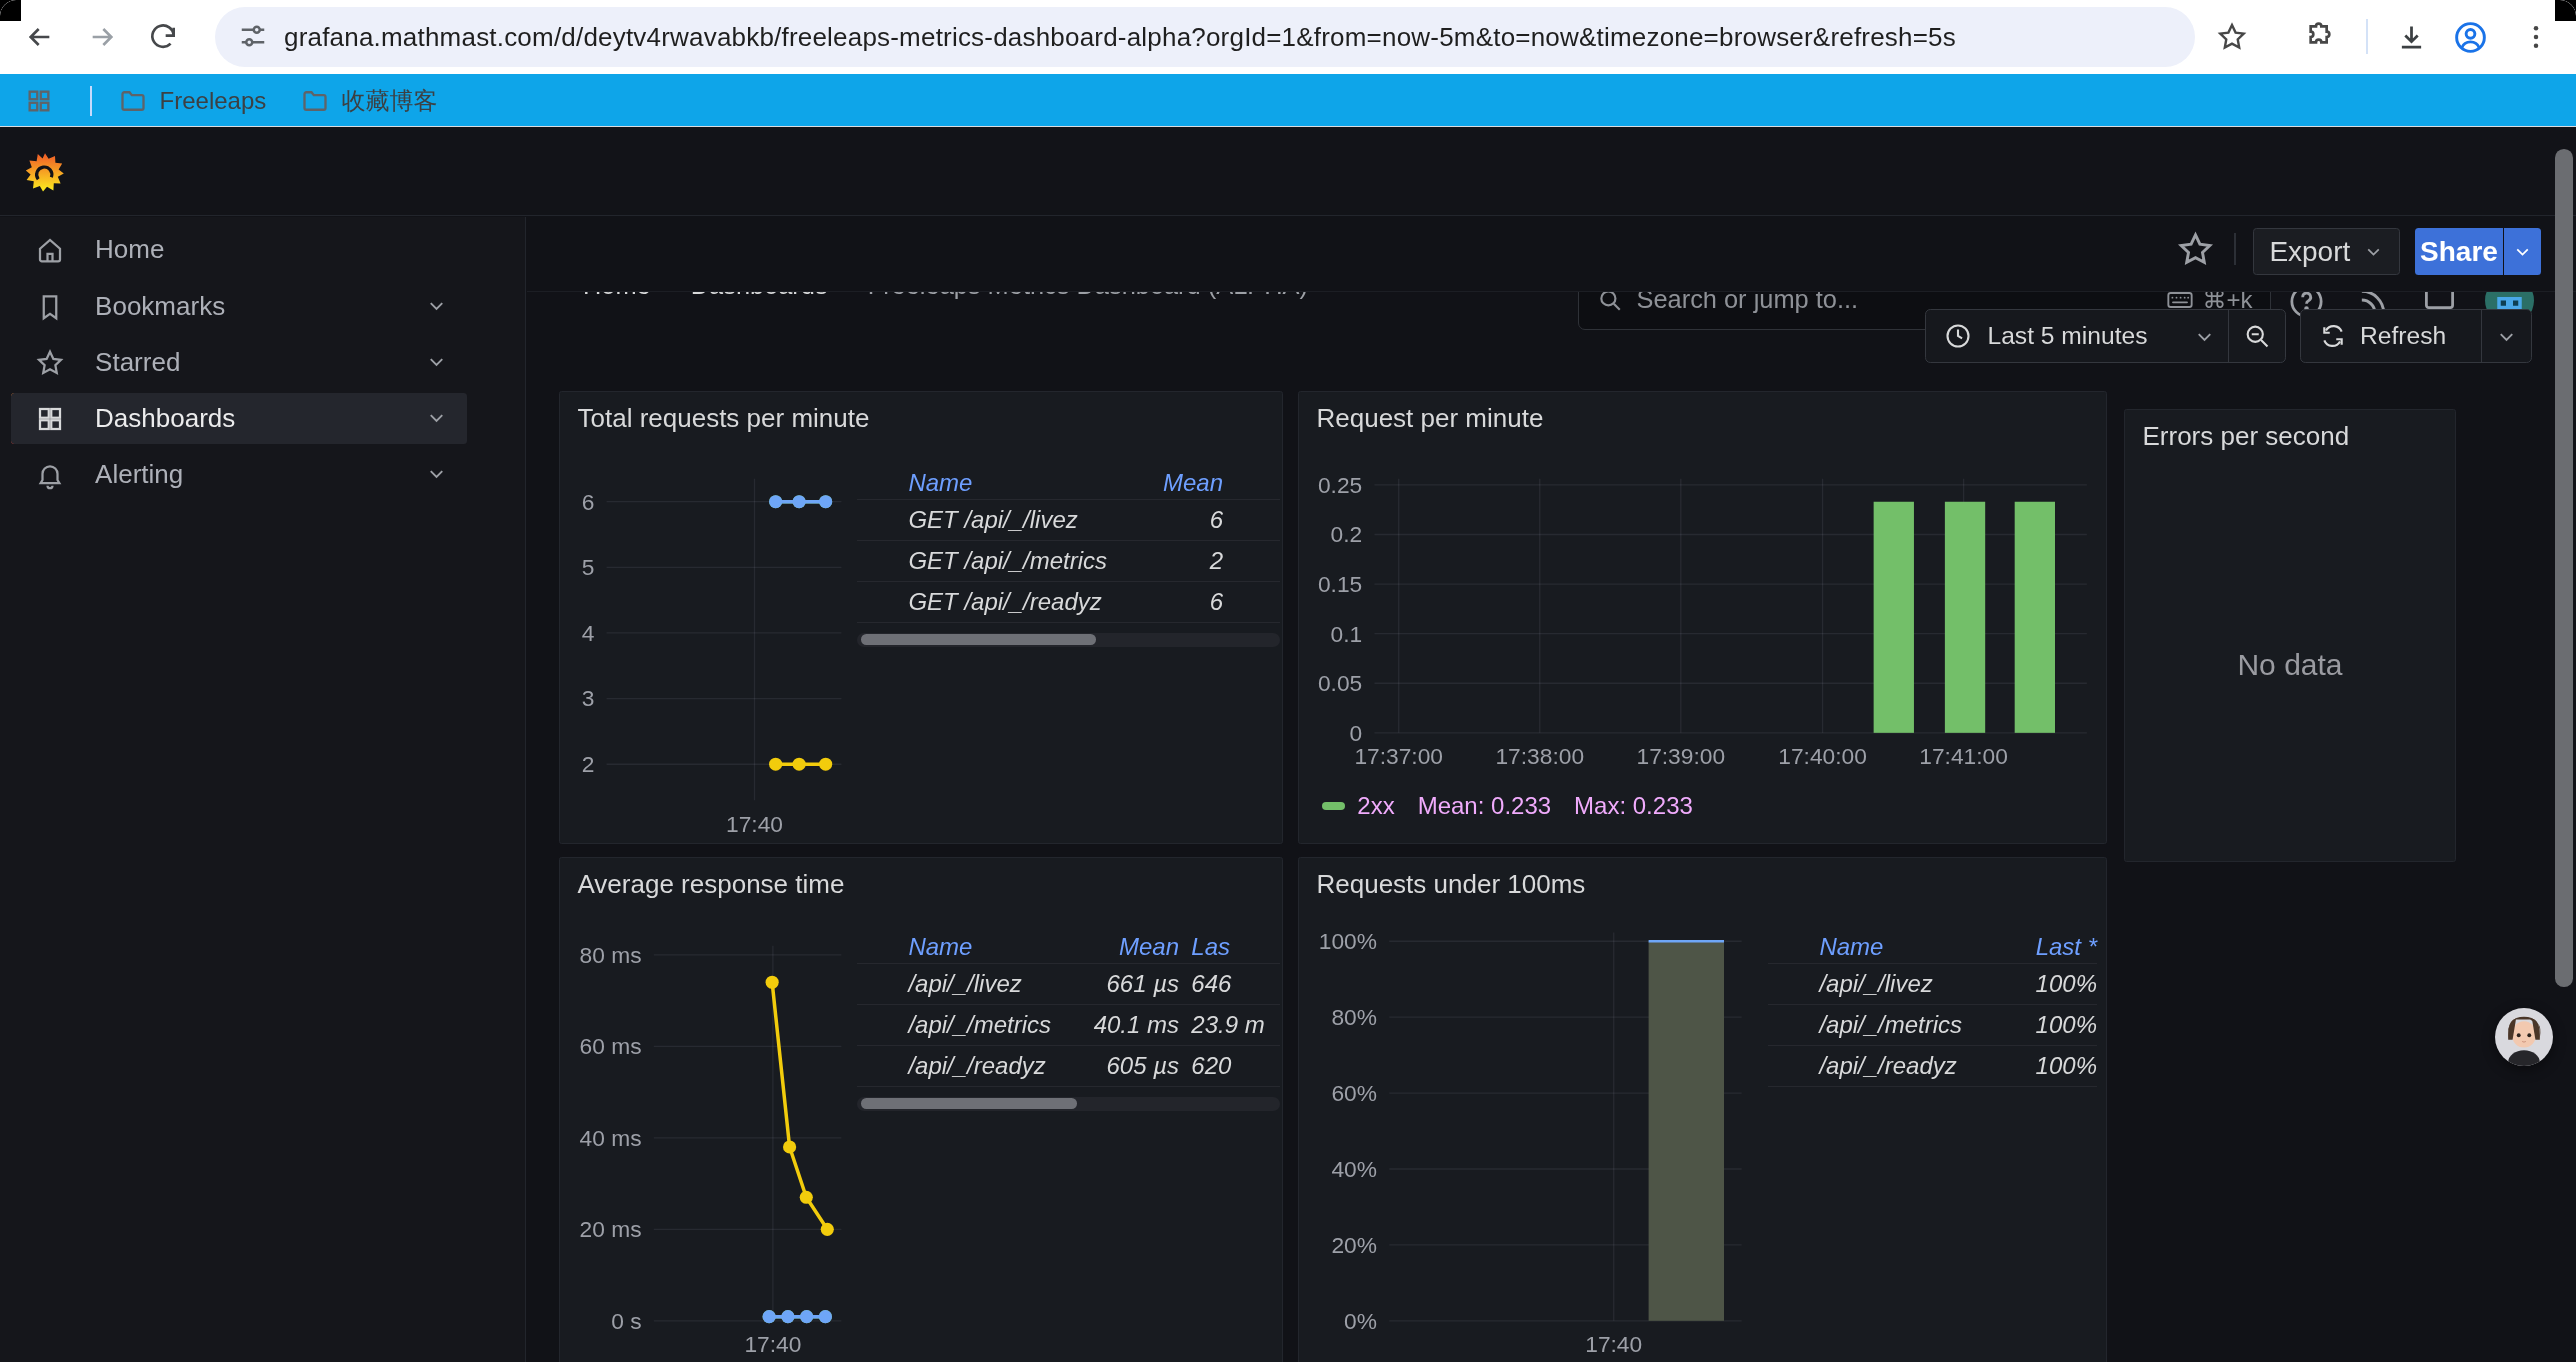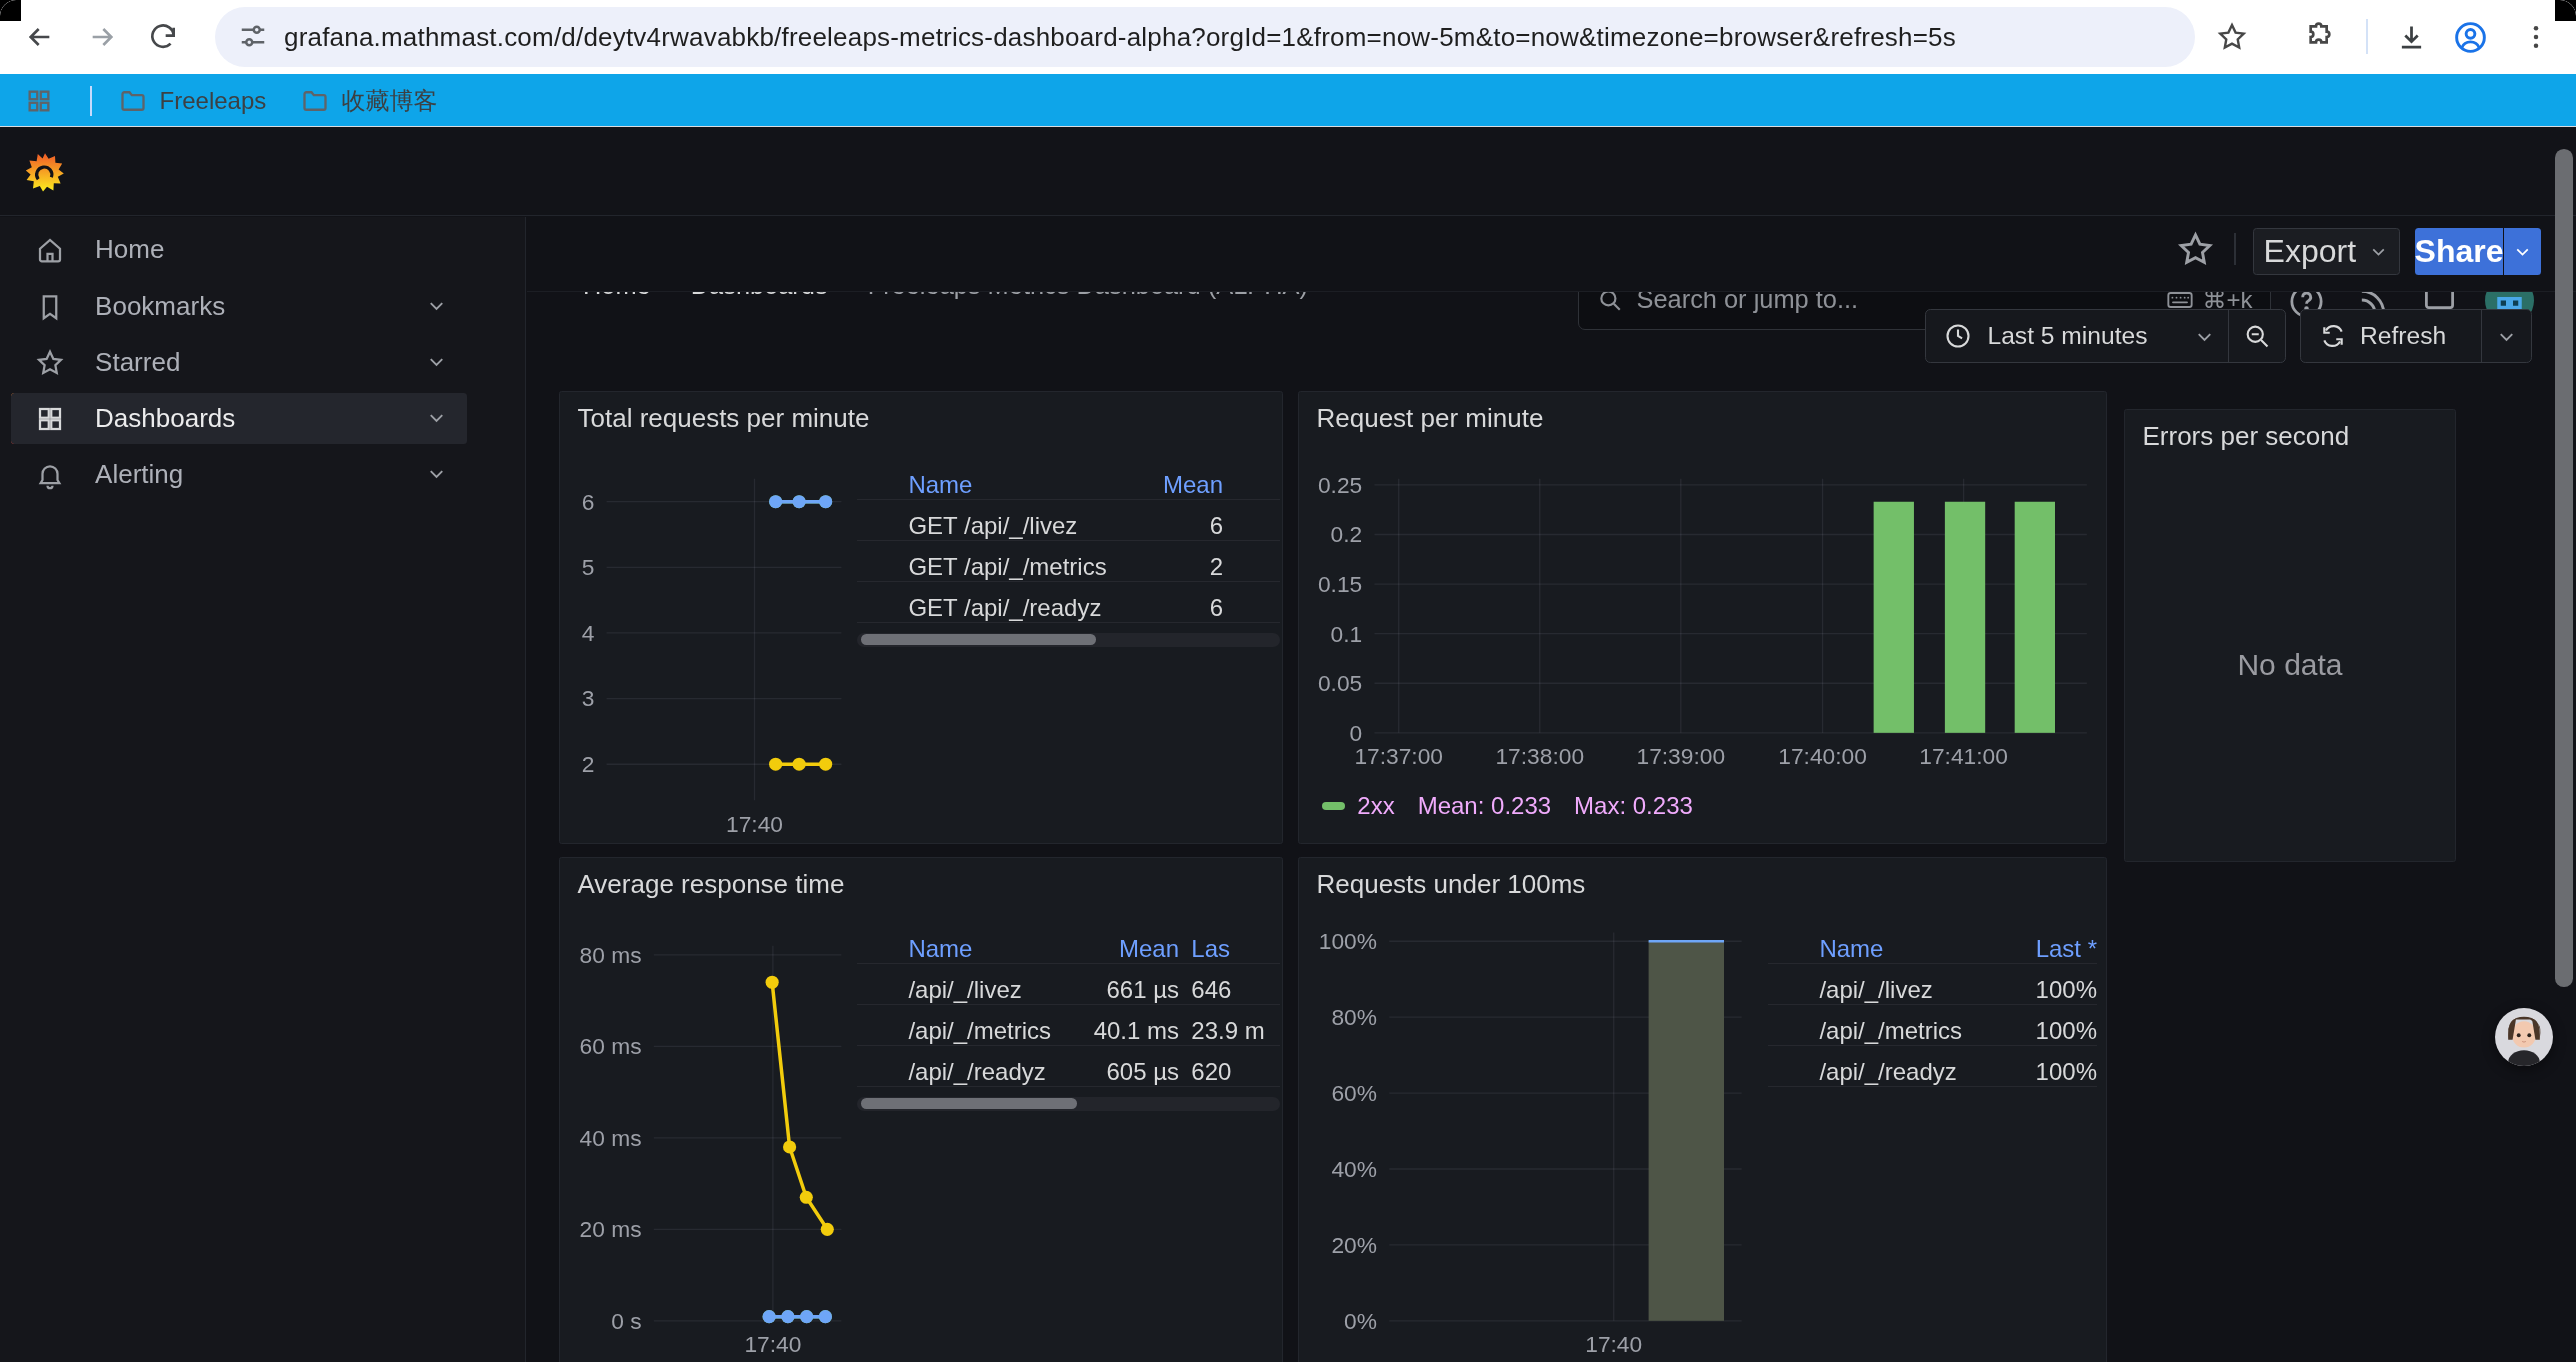--- a/index.html
+++ b/index.html
@@ -31,33 +31,33 @@
 
   .side-item { position:absolute; left:10.5px; width:456px; height:51px; display:flex; align-items:center; border-radius:3.5px; color:#adb0b8; }
   .side-item .lbl { font-size:26px; margin-left:30px; flex:1; }
   .side-item .ico { width:30px; height:30px; margin-left:24.6px; display:flex; align-items:center; }
   .side-item .chev { margin-right:19px; color:#9da0a6; }
   .side-item.active { background:#24262d; color:#ececed; }
   .active-bar { position:absolute; left:10.5px; width:7px; height:51px; border-radius:3.5px; background:linear-gradient(180deg,#ff8833,#f5483c); }
 
   
   #dashtoolbar { position:absolute; left:527px; top:217px; width:2049px; height:75px; background:#111217; border-bottom:0.9px solid #1c1e24; }
-  .btn { display:flex; align-items:center; justify-content:center; border-radius:3.5px; font-size:32px; color:#d8d9da; }
+  .btn { display:flex; align-items:center; justify-content:center; border-radius:3.5px; font-size:28px; color:#d8d9da; }
   .btn.secondary { border:0.9px solid #34373e; background:#1b1d22; }
   .btn.primary { background:#3d71d9; color:#ffffff; font-weight:700; }
 
   .timebtn { position:absolute; display:flex; align-items:center; border:0.9px solid #34373e; background:#16181d; border-radius:5.3px; color:#d8d9da; font-size:24.6px; }
 
   
   .panel { position:absolute; background:#181b20; border:0.9px solid #23262d; border-radius:2.6px; overflow:hidden; }
   .ptitle { position:absolute; left:17.5px; top:11.4px; font-size:26px; font-weight:500; color:#d8d9da; }
   .nodata { position:absolute; width:100%; text-align:center; font-size:30px; color:#9a9ba1; }
 
   .legend { position:absolute; font-size:24px; color:#d8d9da; }
-  .lhead, .lrow { display:flex; align-items:flex-end; height:41px; border-bottom:0.9px solid #26282e; }
+  .lhead, .lrow { display:flex; align-items:center; height:41px; border-bottom:0.9px solid #26282e;font-style:italic; }
   .lhead { height:33px; color:#6e9fff; font-weight:500; }
   .sw { width:23px; height:8px; border-radius:4.4px; margin:0 0 0 11.4px; }
   .swcol { width:40px; flex:none; }
   .lname { flex:1; margin-left:11.4px; white-space:nowrap; }
   .lval  { text-align:right; white-space:nowrap; }
   .llast { text-align:left; padding-left:12.3px; white-space:nowrap; overflow:hidden; }
   .hscroll { position:relative; margin-top:9.6px; height:14px; border-radius:7px; background:#23252b; }
   .hscroll .thumb { position:absolute; left:3.5px; top:1.8px; height:10.5px; border-radius:5.3px; background:#6e7076; }
 
   .chart-legend-inline { position:absolute; display:flex; align-items:center; gap:23px; font-size:24px; color:#f0abfc; }

